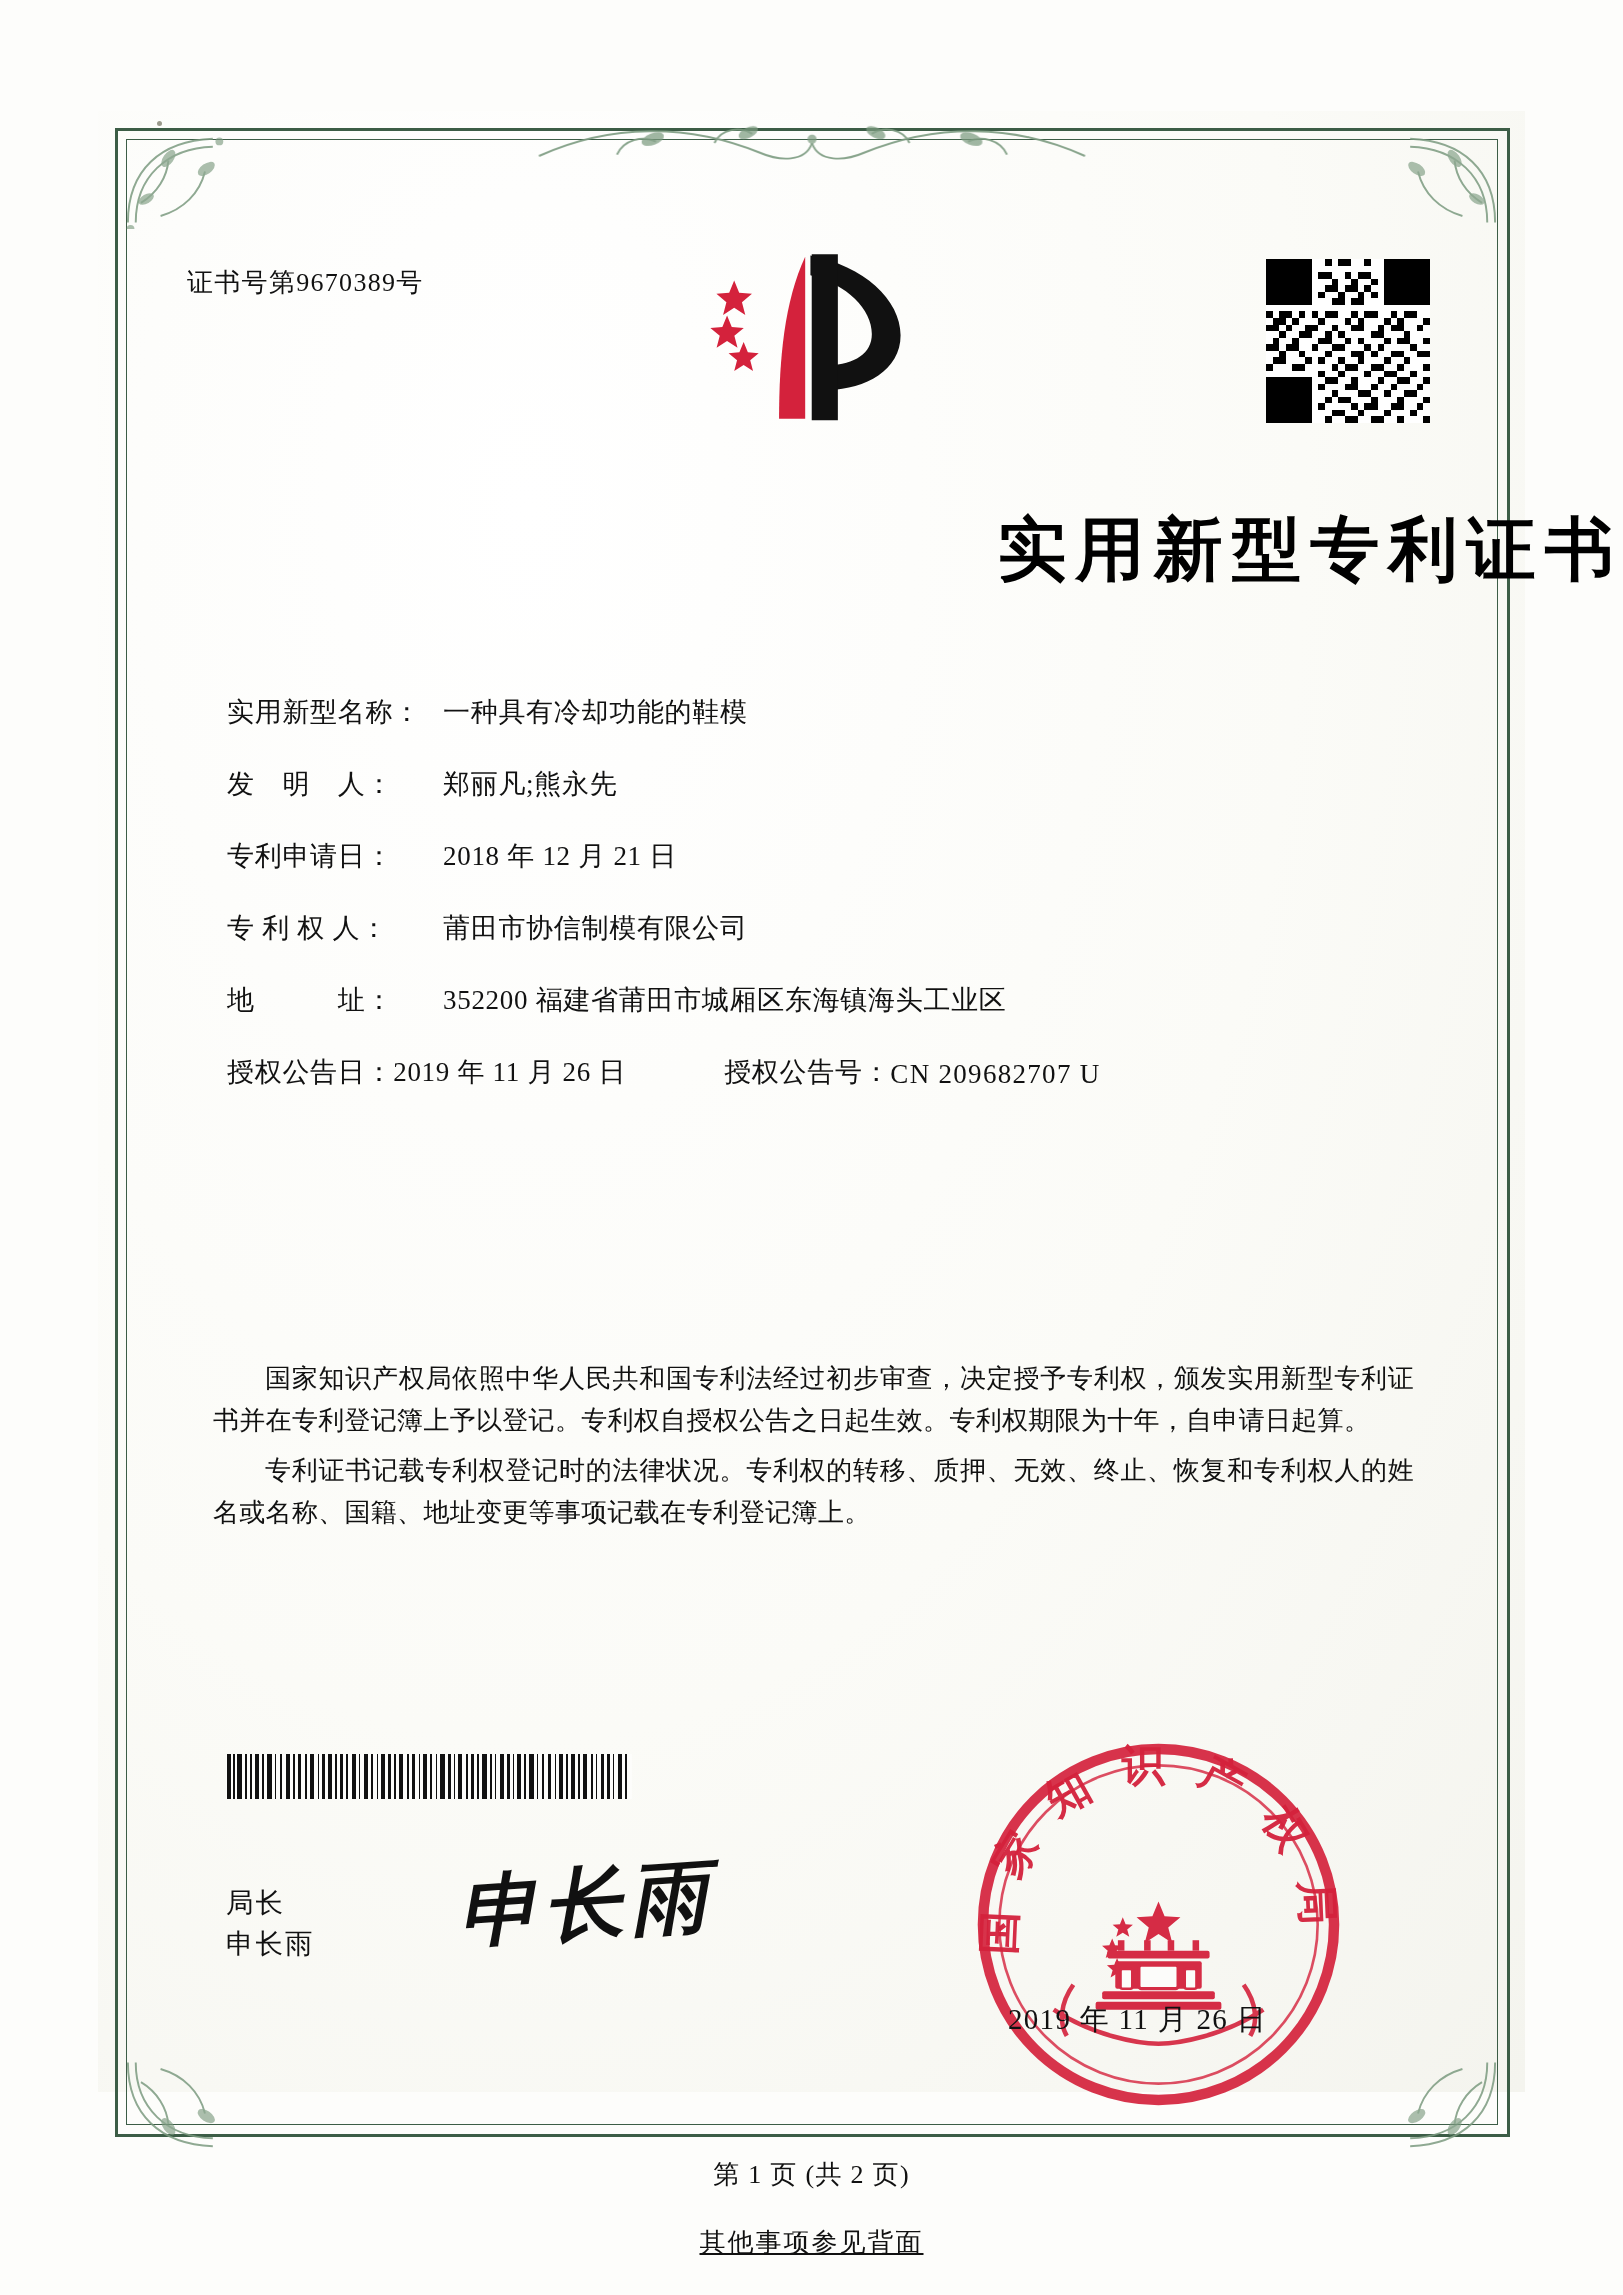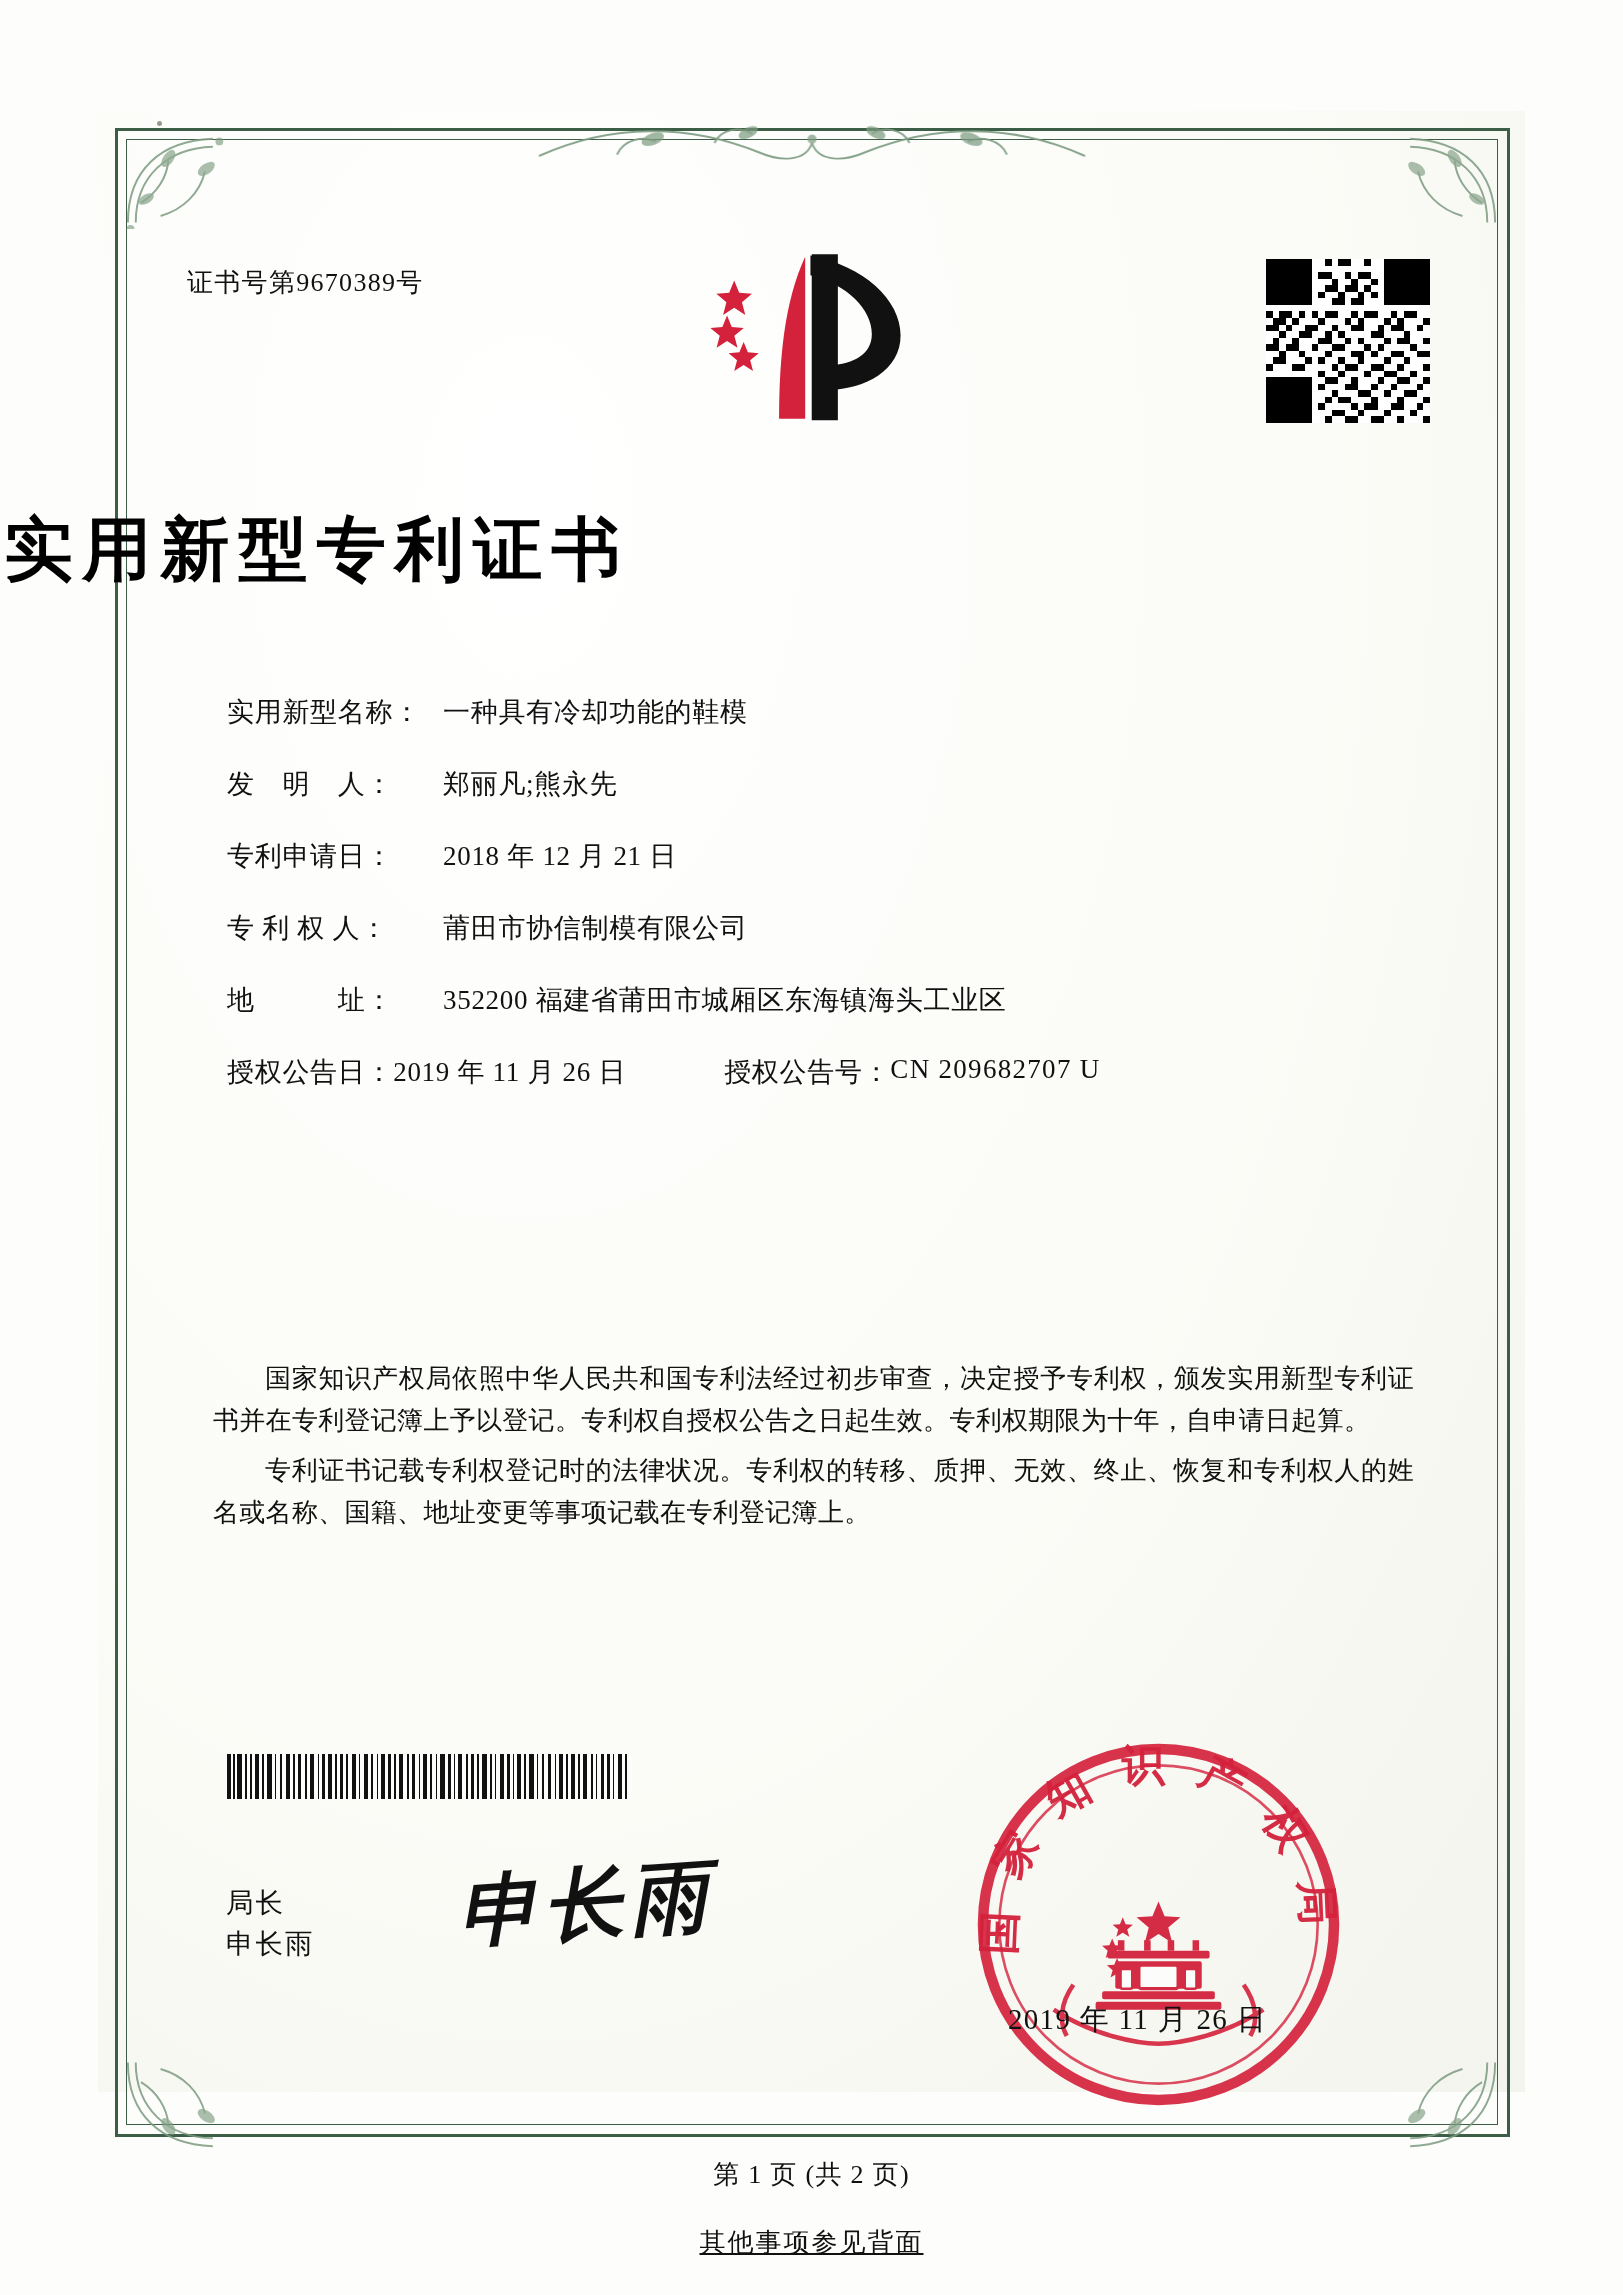--- a/index.html
+++ b/index.html
@@ -84,22 +84,22 @@
   }
 
   .qr {
     position: absolute;
     right: 193px; top: 259px;
     width: 164px; height: 164px;
   }
 
   .title {
     position: absolute;
-    left: 4px; right: 0; top: 504px;
-    text-align: left;
+    left: 12px; right: 0; top: 504px;
+    text-align: right;
     font-family: "DejaVu Serif", serif;
     font-weight: bold;
     font-size: 69px;
     letter-spacing: 9.2px;
     color: #000;
   }
 
   
   .fields {
     position: absolute;
@@ -116,21 +116,21 @@
     white-space: nowrap;
   }
   .flabel {
     display: inline-block;
     width: 216px;
     letter-spacing: 0.7px;
   }
   .fvalue { letter-spacing: 0.7px; }
   .fvalue.mono { font-family: "Liberation Serif", serif; letter-spacing: 1.3px; }
 
-  .frow-inline { display:flex; align-items: flex-start; margin-bottom: 31px; }
+  .frow-inline { display:flex; align-items: flex-end; margin-bottom: 31px; }
   .pub-label { letter-spacing: 0.7px; }
   .pub-gap { display:inline-block; width: 98px; }
 
   
   .paras {
     position: absolute;
     left: 213px; top: 1358px;
     width: 1201px;
     font-size: 26px;
     line-height: 1.62;

